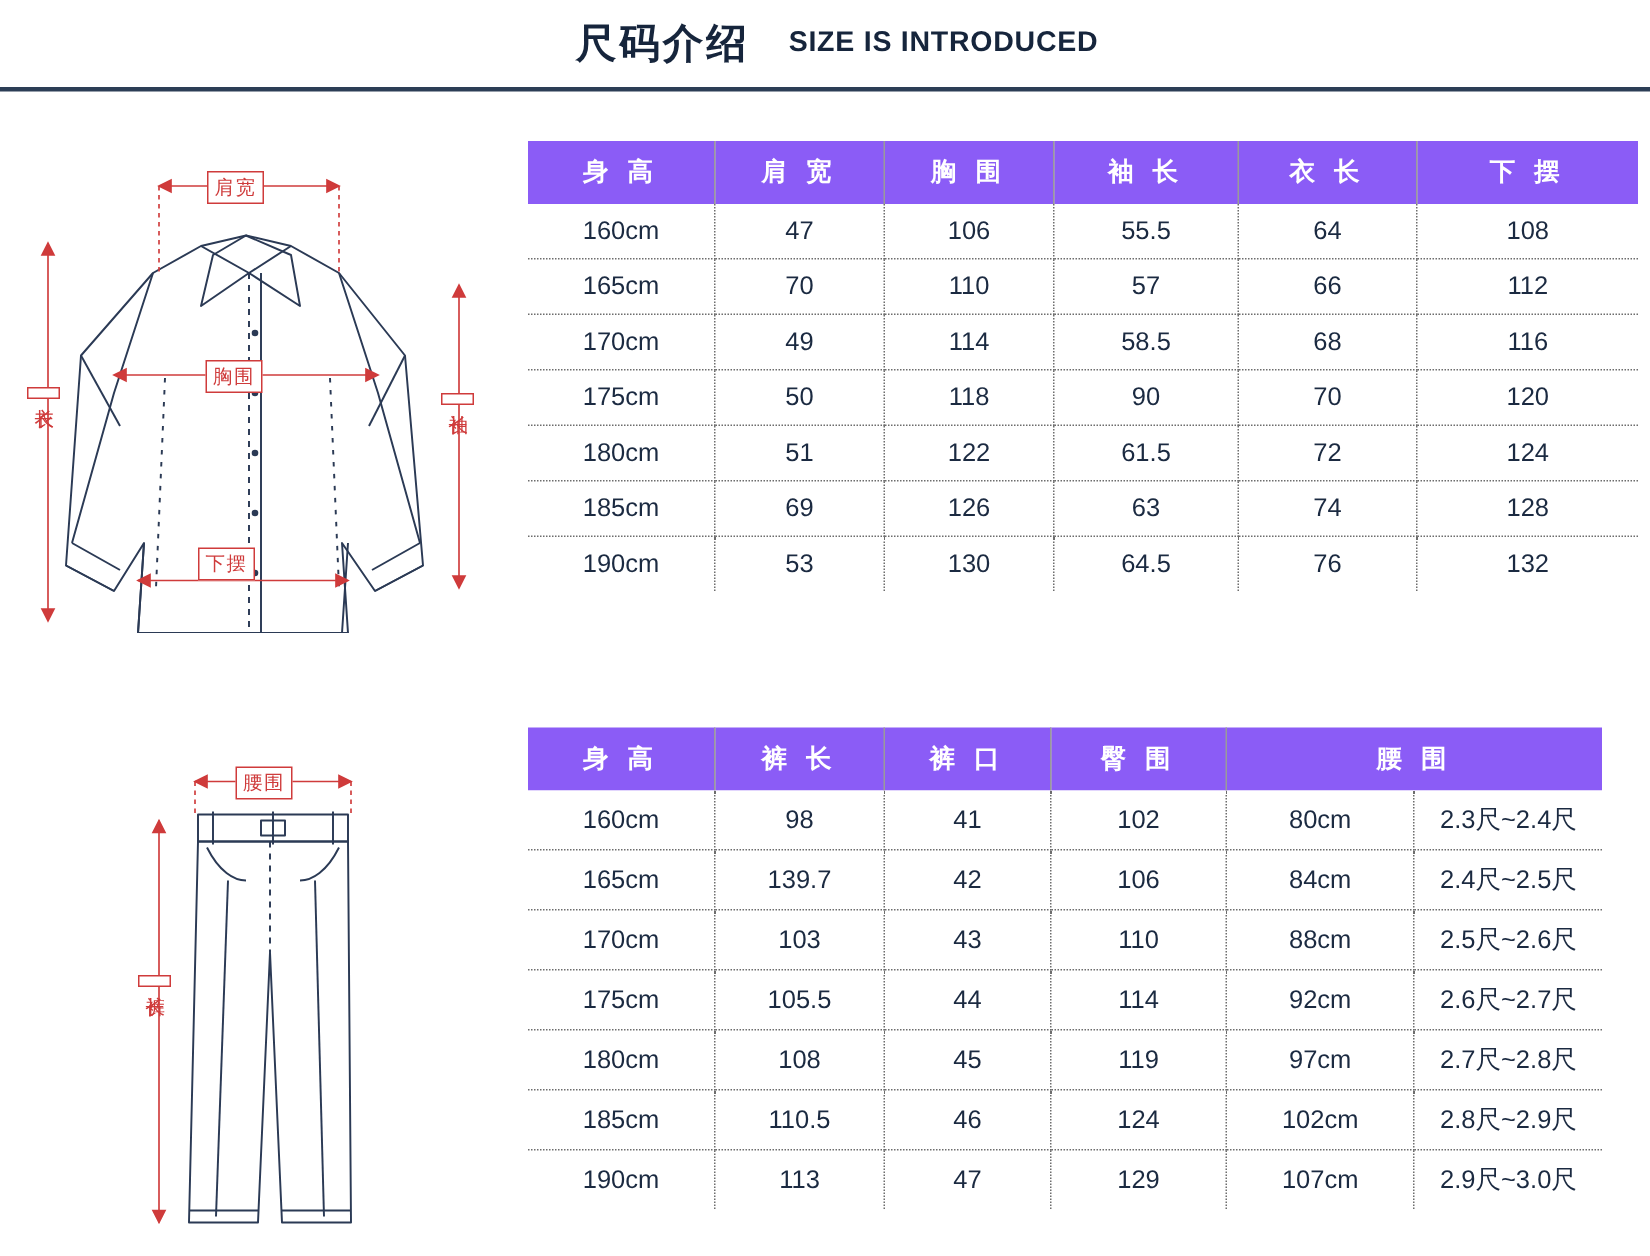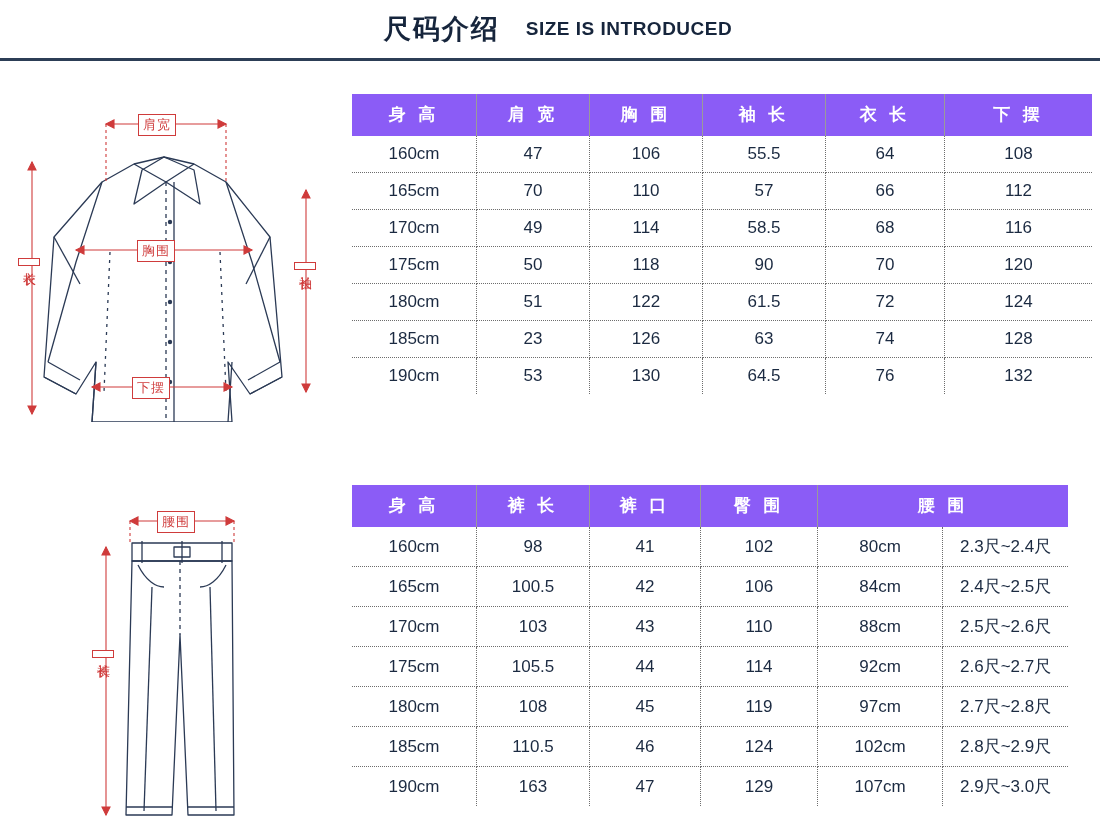--- a/index.html
+++ b/index.html
@@ -181,21 +181,21 @@
           <polygon points="18,352 14,344 22,344"></polygon>
 
           <line x1="292" y1="128" x2="292" y2="330"></line>
           <polygon points="292,128 288,136 296,136"></polygon>
           <polygon points="292,330 288,322 296,322"></polygon>
         </g>
       </svg>
 
       <span class="lbl" style="left:124px;top:52px;">肩宽</span>
       <span class="lbl" style="left:123px;top:178px;text-align:center;">胸围</span>
-      <span class="lbl" style="left:118px;top:315px;">下摆</span>
+      <span class="lbl" style="left:118px;top:303px;">下摆</span>
       <span class="lbl v" style="left:4px;top:196px;">衣长</span>
       <span class="lbl v" style="left:280px;top:200px;">袖长</span>
     </div>
 
     <div class="table-wrap">
       <table class="sizes">
         <thead>
           <tr>
             <th style="width:124px">身 高</th>
             <th style="width:112px">肩 宽</th>
@@ -241,21 +241,21 @@
           <tr>
             <td>180cm</td>
             <td>51</td>
             <td>122</td>
             <td>61.5</td>
             <td>72</td>
             <td>124</td>
           </tr>
           <tr>
             <td>185cm</td>
-            <td>23</td>
+            <td>69</td>
             <td>126</td>
             <td>63</td>
             <td>74</td>
             <td>128</td>
           </tr>
           <tr>
             <td>190cm</td>
             <td>53</td>
             <td>130</td>
             <td>64.5</td>
@@ -324,21 +324,21 @@
           <tr>
             <td>160cm</td>
             <td>98</td>
             <td>41</td>
             <td>102</td>
             <td style="width:110px">80cm</td>
             <td style="width:140px">2.3尺~2.4尺</td>
           </tr>
           <tr>
             <td>165cm</td>
-            <td>100.5</td>
+            <td>139.7</td>
             <td>42</td>
             <td>106</td>
             <td>84cm</td>
             <td>2.4尺~2.5尺</td>
           </tr>
           <tr>
             <td>170cm</td>
             <td>103</td>
             <td>43</td>
             <td>110</td>
@@ -364,21 +364,21 @@
           <tr>
             <td>185cm</td>
             <td>110.5</td>
             <td>46</td>
             <td>124</td>
             <td>102cm</td>
             <td>2.8尺~2.9尺</td>
           </tr>
           <tr>
             <td>190cm</td>
-            <td>163</td>
+            <td>113</td>
             <td>47</td>
             <td>129</td>
             <td>107cm</td>
             <td>2.9尺~3.0尺</td>
           </tr>
         </tbody>
       </table>
     </div>
   </div>
 

